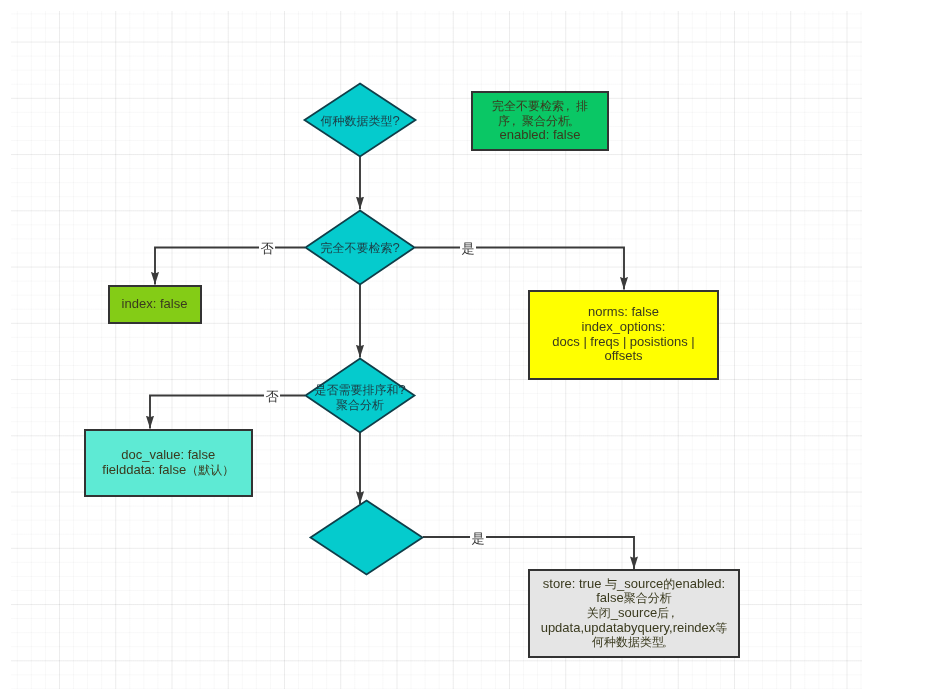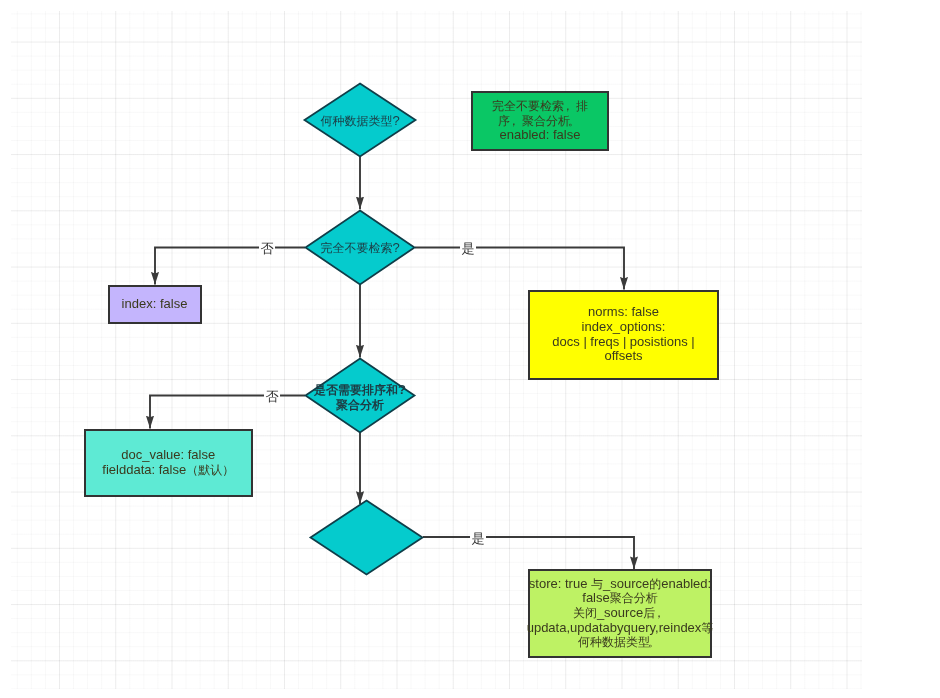--- a/index.html
+++ b/index.html
@@ -67,43 +67,43 @@
   <div class="node box" style="left:471px;top:91px;width:138px;height:60px;background:#0AC765;">
     <div class="txt"><i class="cjk">完全不要检索</i><i class="cjkp">，</i><i class="cjk">排</i>
 <i class="cjk">序</i><i class="cjkp">，</i><i class="cjk">聚合分析</i><i class="cjkp">。</i>
 enabled: false</div>
   </div>
 
   <div class="node" style="left:305px;top:210px;width:110px;height:75px;">
     <div class="dlabel"><i class="cjk">完全不要检索</i>?</div>
   </div>
 
-  <div class="node box" style="left:107.5px;top:285px;width:94px;height:38.6px;background:#c4b5fd;">
+  <div class="node box" style="left:107.5px;top:285px;width:94px;height:38.6px;background:#84cc16;">
     <div class="txt">index: false</div>
   </div>
 
   <div class="node box" style="left:528px;top:289.5px;width:191px;height:90px;background:#FFFF00;">
     <div class="txt">norms: false
 index_options:
 docs | freqs | posistions |
 offsets</div>
   </div>
 
   <div class="node" style="left:305px;top:358px;width:110px;height:75px;">
-    <div class="dlabel" style="margin-top:2.6px;font-weight:bold;"><i class="cjk">是否需要排序和</i>?
+    <div class="dlabel" style="margin-top:2.6px;"><i class="cjk">是否需要排序和</i>?
 <i class="cjk">聚合分析</i></div>
   </div>
 
   <div class="node box" style="left:84px;top:428.5px;width:168.5px;height:68.5px;background:#5eead4;">
     <div class="txt">doc_value: false
 fielddata: false<i class="cjk">（默认）</i></div>
   </div>
 
 
-  <div class="node box" style="left:528px;top:569px;width:184px;height:88.5px;background:#bef264;">
+  <div class="node box" style="left:528px;top:569px;width:212px;height:88.5px;background:#e5e5e5;">
     <div class="txt">store: true <i class="cjk">与</i>_source<i class="cjk">的</i>enabled:
 false<i class="cjk">聚合分析</i>
 <i class="cjk">关闭</i>_source<i class="cjk">后</i><i class="cjkp">，</i>
 updata,updatabyquery,reindex<i class="cjk">等</i>
 <i class="cjk">何种数据类型</i><i class="cjkp">。</i></div>
   </div>
 
   <div class="edgelabel" style="left:267px;top:248px;">否</div>
   <div class="edgelabel" style="left:468px;top:247.5px;">是</div>
   <div class="edgelabel" style="left:272px;top:395.5px;">否</div>

